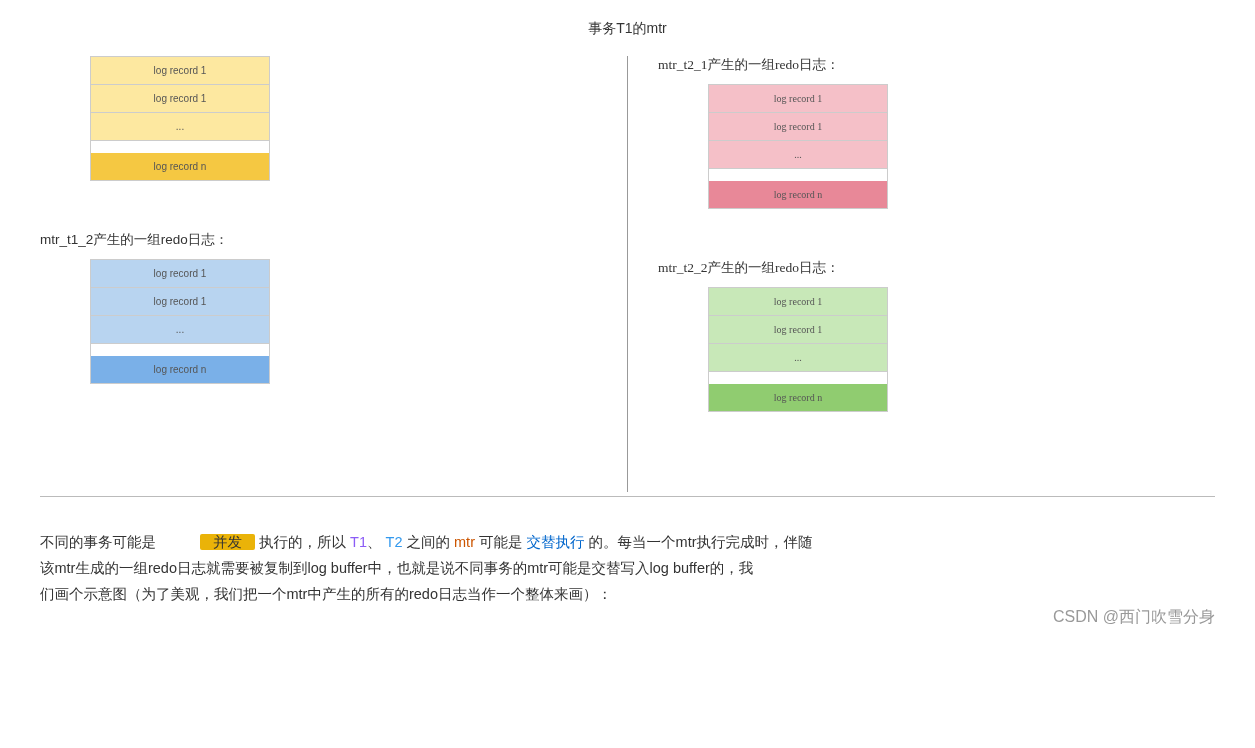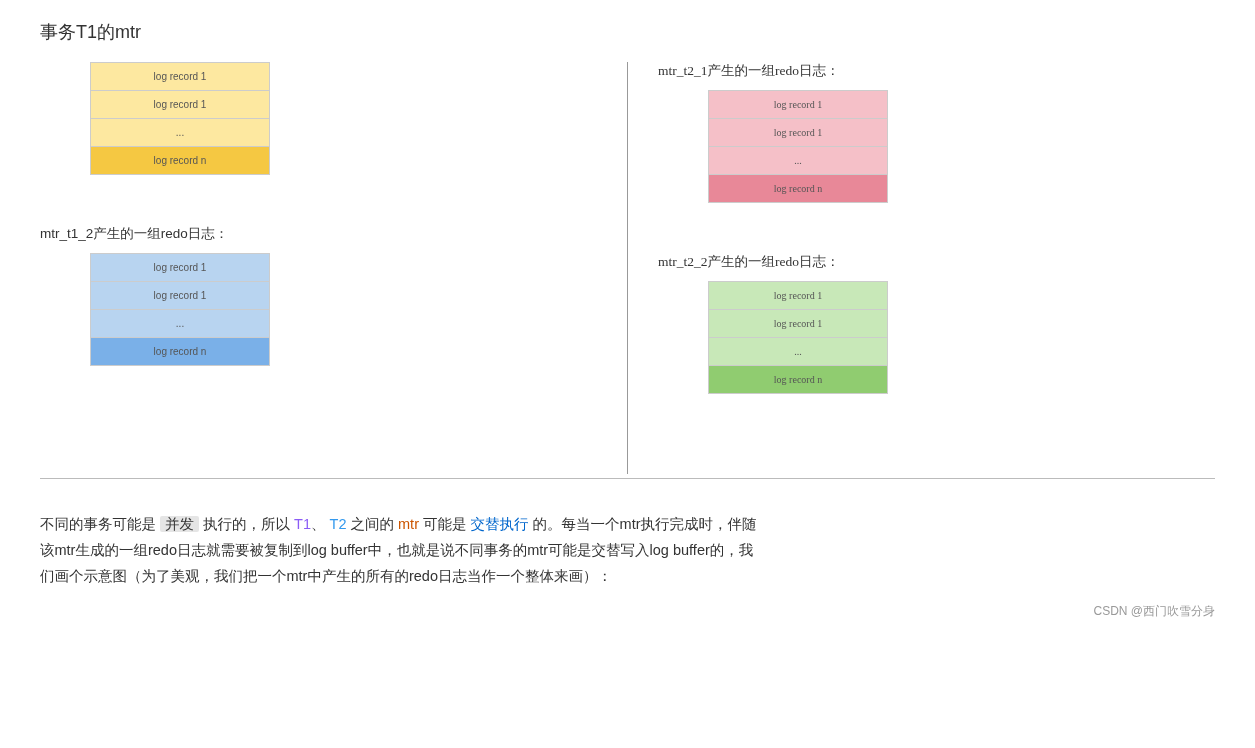--- a/index.html
+++ b/index.html
@@ -20,21 +20,22 @@
     }
 
     
     .header-row {
       display: flex;
       width: 100%;
       margin-bottom: 18px;
     }
     .section-title {
       flex: 1;
-      font-size: 18px;
+      text-align: center;
+      font-size: 14px;
       font-weight: 500;
       color: #333;
     }
 
     
     .content-area {
       display: flex;
       width: 100%;
       position: relative;
     }
@@ -69,20 +70,21 @@
     }
 
     .log-record {
       padding: 8px 30px;
       text-align: center;
       font-size: 10px;
       border-bottom: 1px solid #ccc;
     }
     .log-record:last-child {
       border-bottom: none;
+      margin-top: 12px;
     }
 
     
     .yellow .log-record {
       background-color: #fde8a0;
       color: #555;
     }
     .yellow .log-record:nth-child(2) {
       background-color: #fde8a0;
     }
@@ -125,46 +127,47 @@
     }
 
     
     .description {
       margin-top: 16px;
       font-size: 14.5px;
       line-height: 1.8;
       color: #333;
     }
     .highlight-gray {
-      background-color: #e5e5e5;
-      padding: 0 5px;
+      background-color: #eab308;
+      padding: 0 13px;
       border-radius: 2px;
+      margin-left: 40px;
     }
     .highlight-orange {
       color: #8b5cf6;
       font-weight: 500;
     }
     .highlight-blue {
       color: #3399ee;
       font-weight: 500;
     }
     .highlight-mtr {
       color: #cc5500;
       font-weight: 500;
     }
     .highlight-alternate {
       color: #0066cc;
       font-weight: 500;
     }
 
     .watermark {
       text-align: right;
-      font-size: 12px;
+      font-size: 16px;
       color: #999;
-      margin-top: 14px;
+      margin-top: 0;
     }
   </style>
 </head>
 <body>
 
 <div class="main-container">
 
   <div class="header-row">
     <div class="section-title">事务T1的mtr</div>
   </div>

